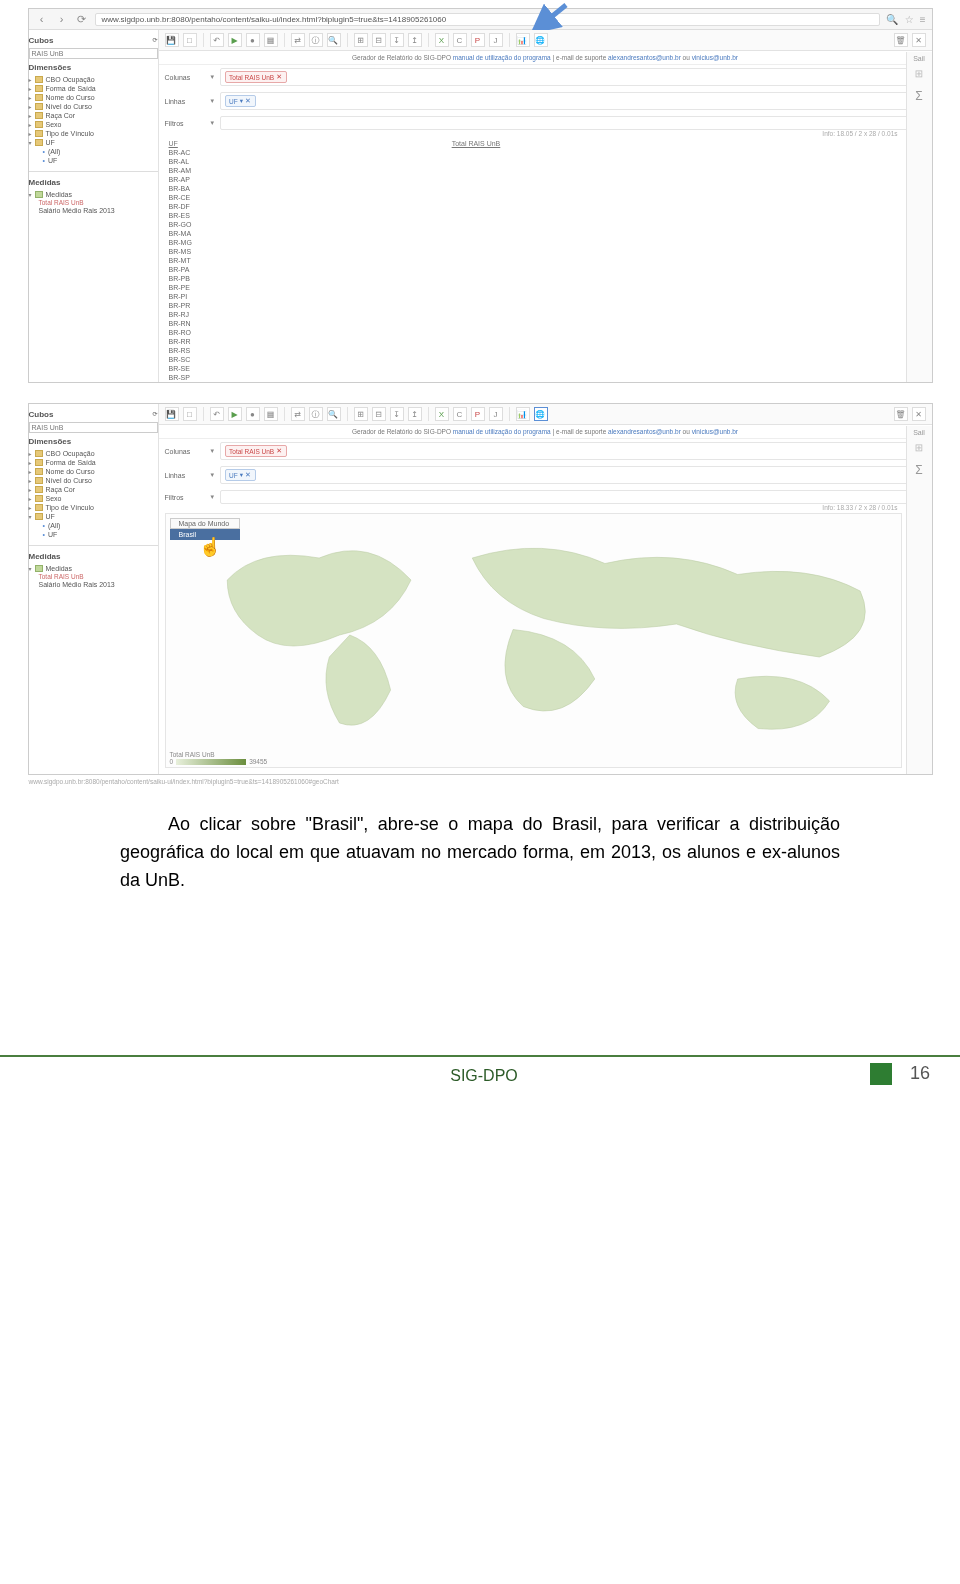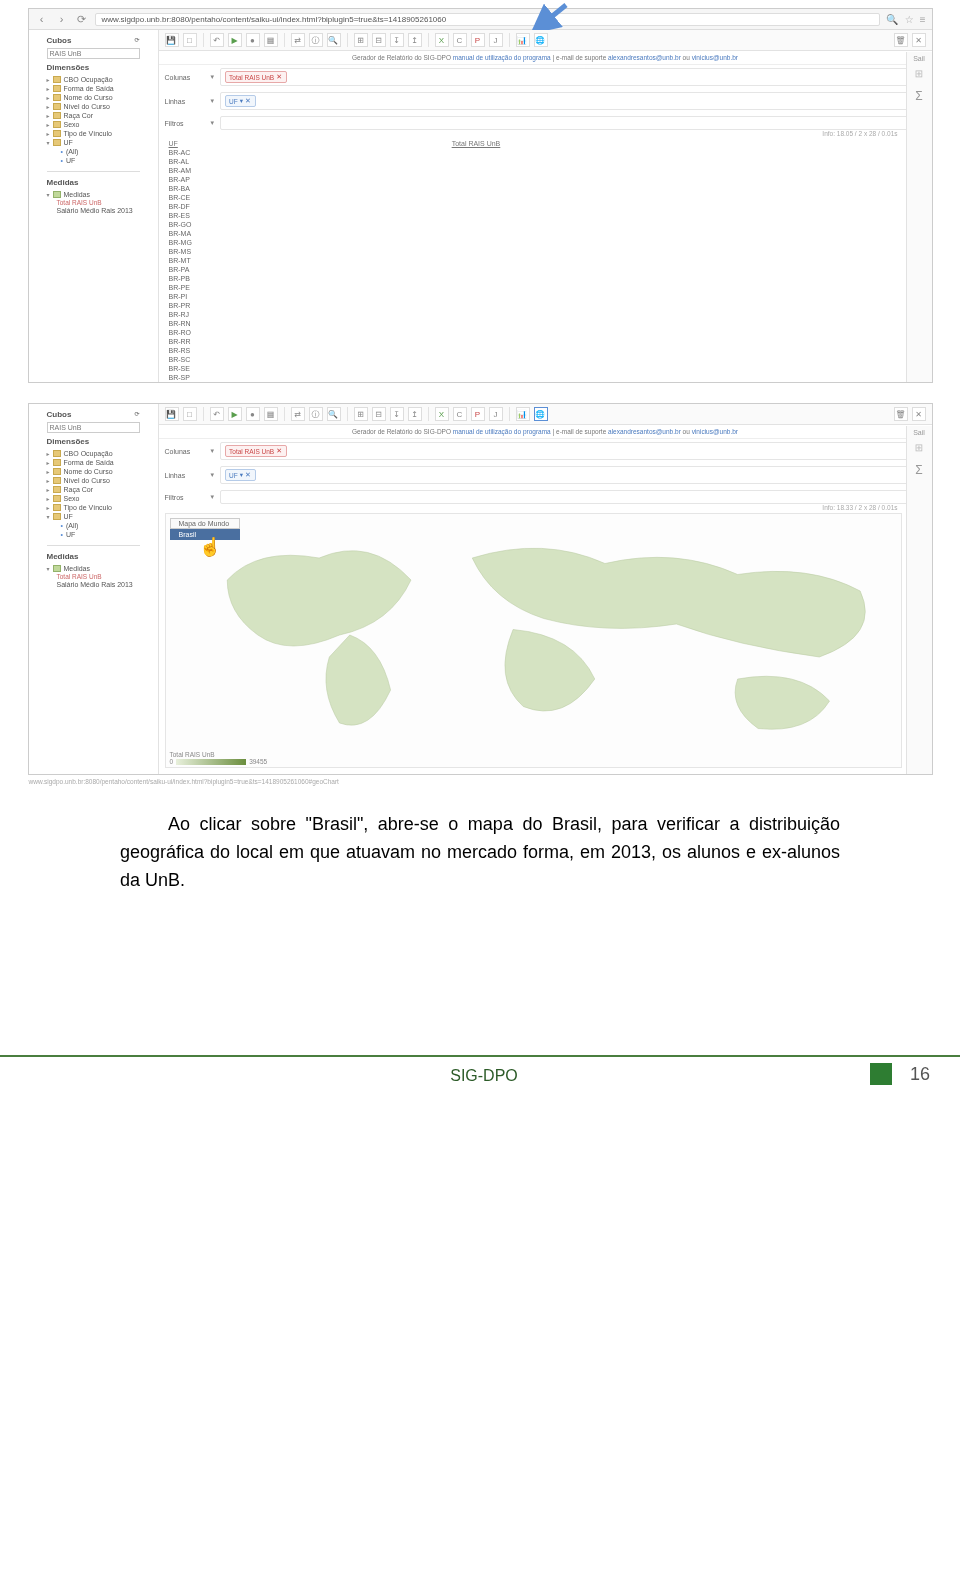--- a/index.html
+++ b/index.html
@@ -49,21 +49,21 @@
     overflow: hidden;
   }
   .br-icon { color: #aaa; font-size: 10px; }
   .saiku-main {
     display: flex;
     min-height: 305px;
   }
   .saiku-left {
     width: 130px;
     border-right: 1px solid #e2e2e2;
-    padding: 4px 18px;
+    padding: 4px 0;
     font-size: 7px;
   }
   .panel-head {
     font-weight: bold;
     color: #555;
     font-size: 8px;
     margin: 2px 0 3px 0;
     display: flex;
     justify-content: space-between;
   }
@@ -272,21 +272,21 @@
   }
   .footer-label {
     flex: 1;
     text-align: center;
     font-size: 16px;
     color: #2c5b28;
     margin-left: 50px;
   }
   .page-num-box {
     display: flex;
-    align-items: flex-end;
+    align-items: center;
     gap: 18px;
   }
   .sq {
     width: 22px; height: 22px;
     background: #2e7d32;
   }
   .page-num {
     font-size: 18px;
     color: #555;
   }

